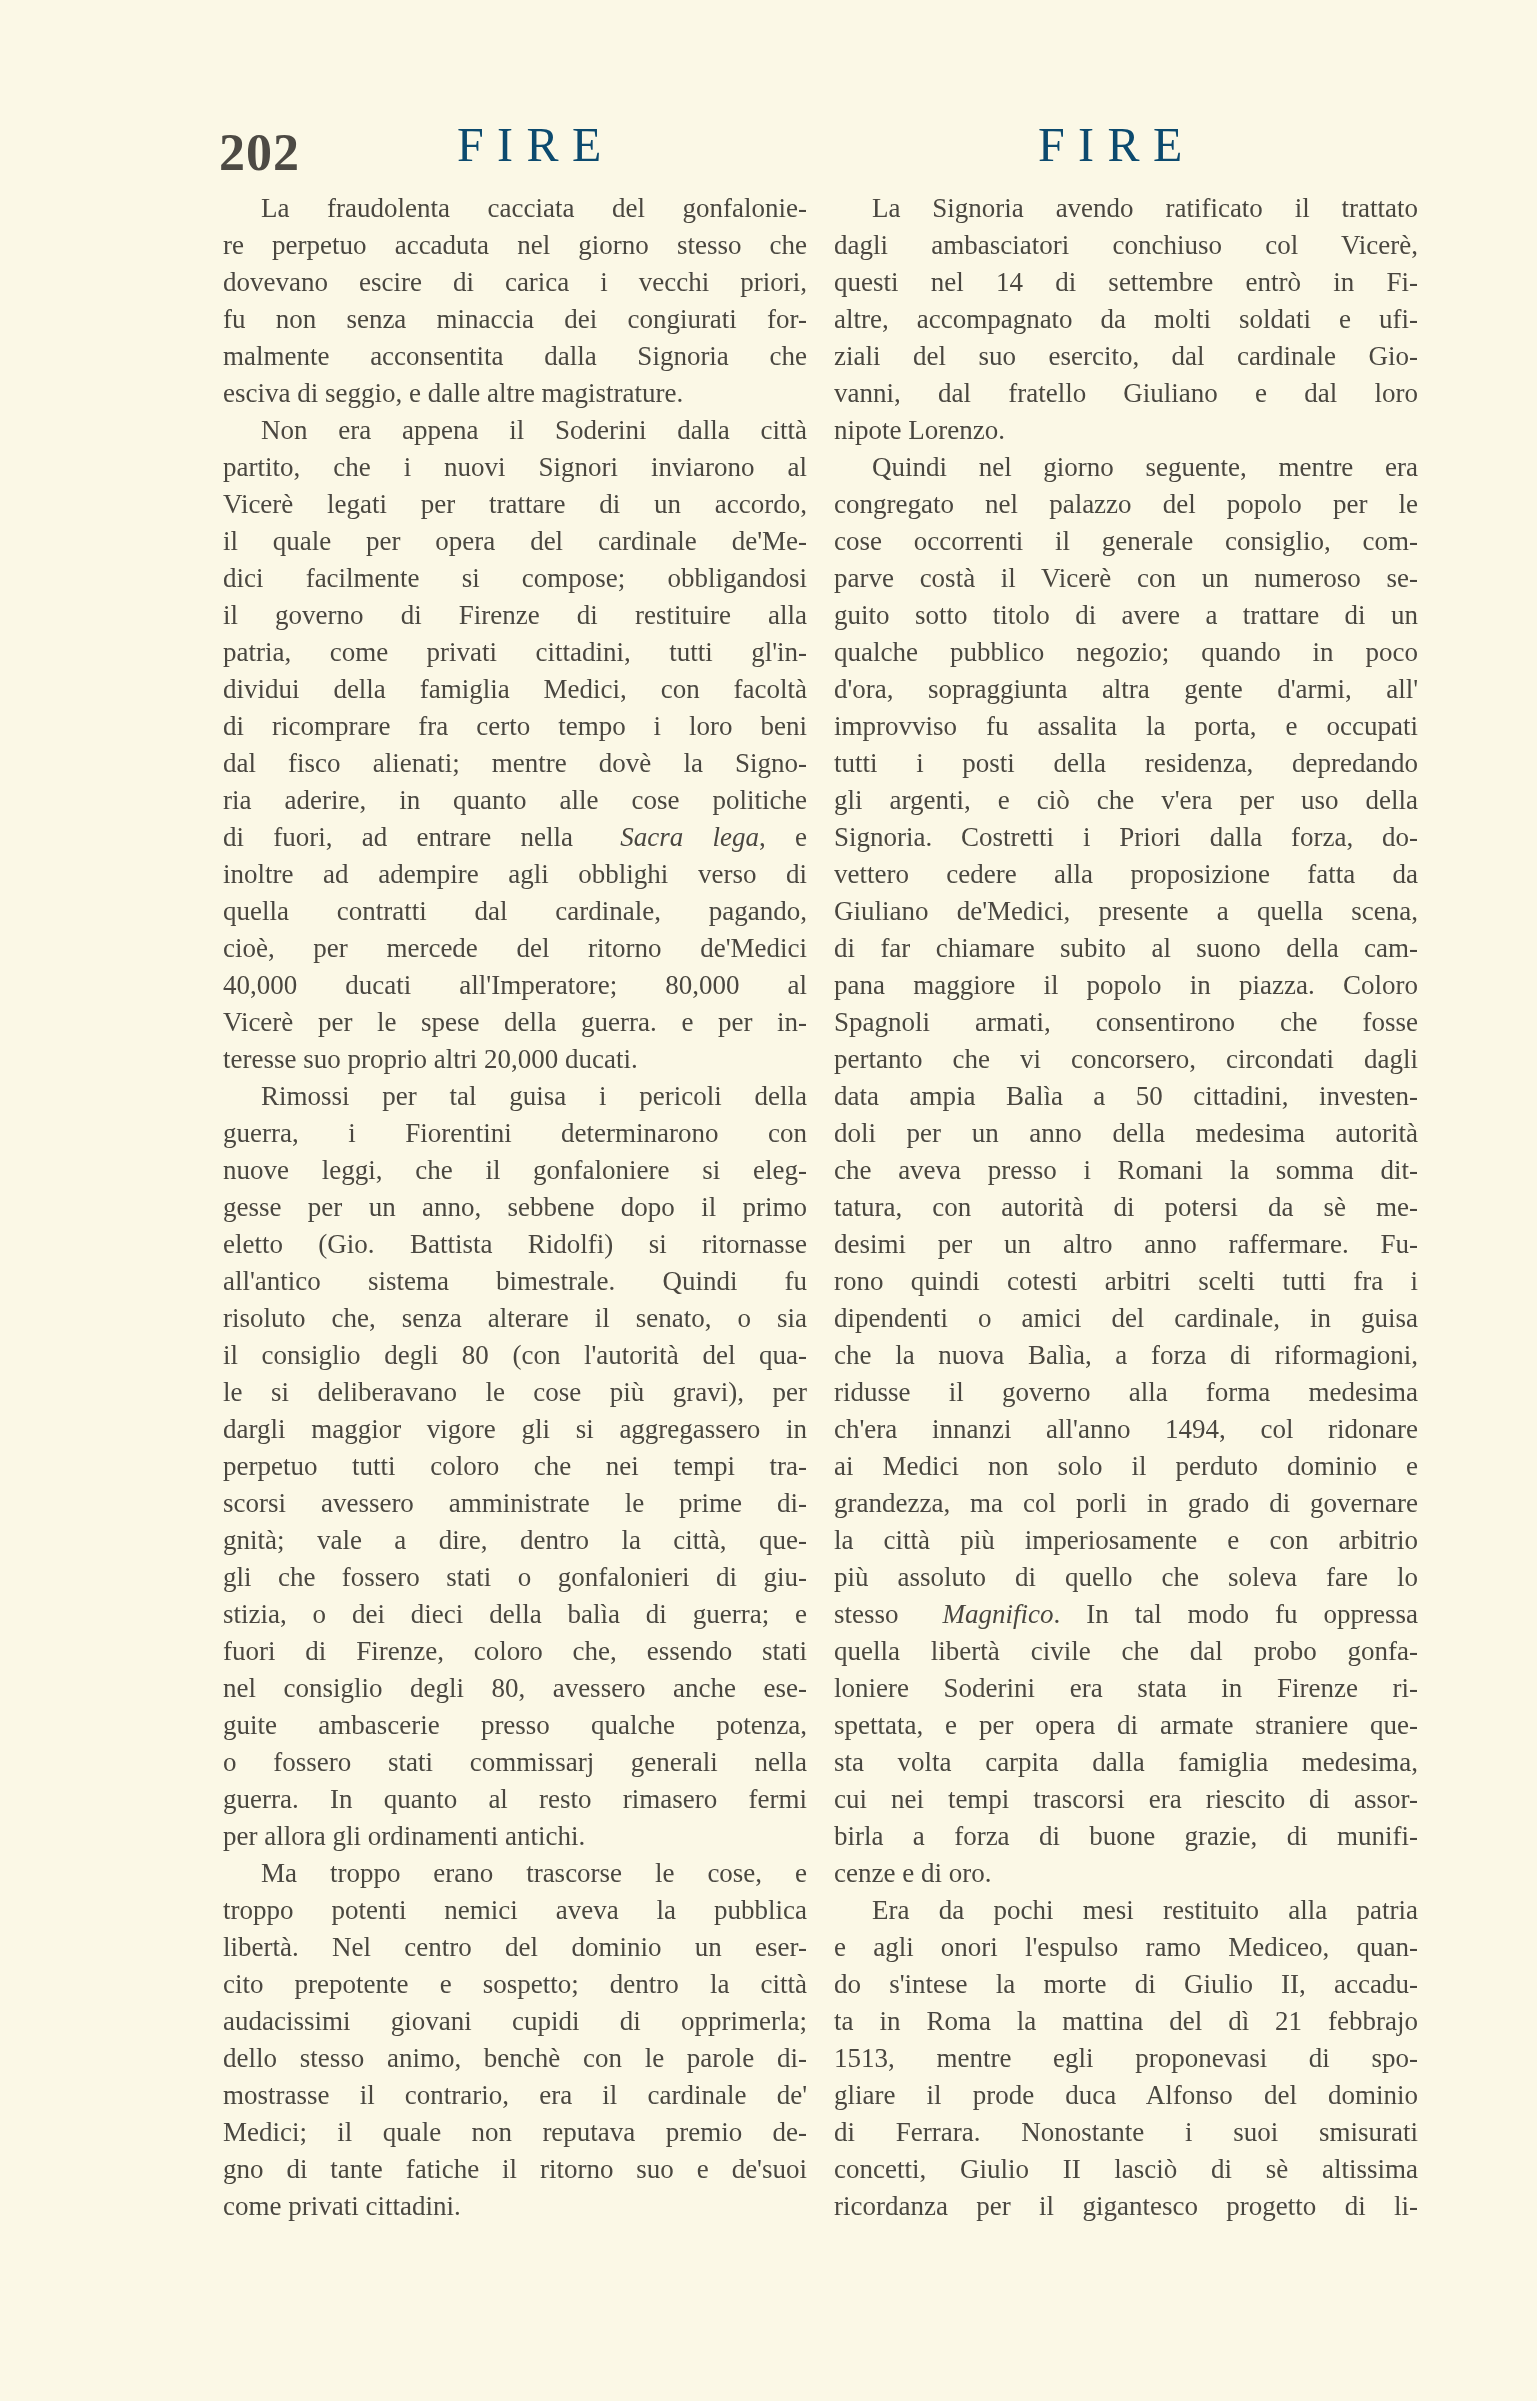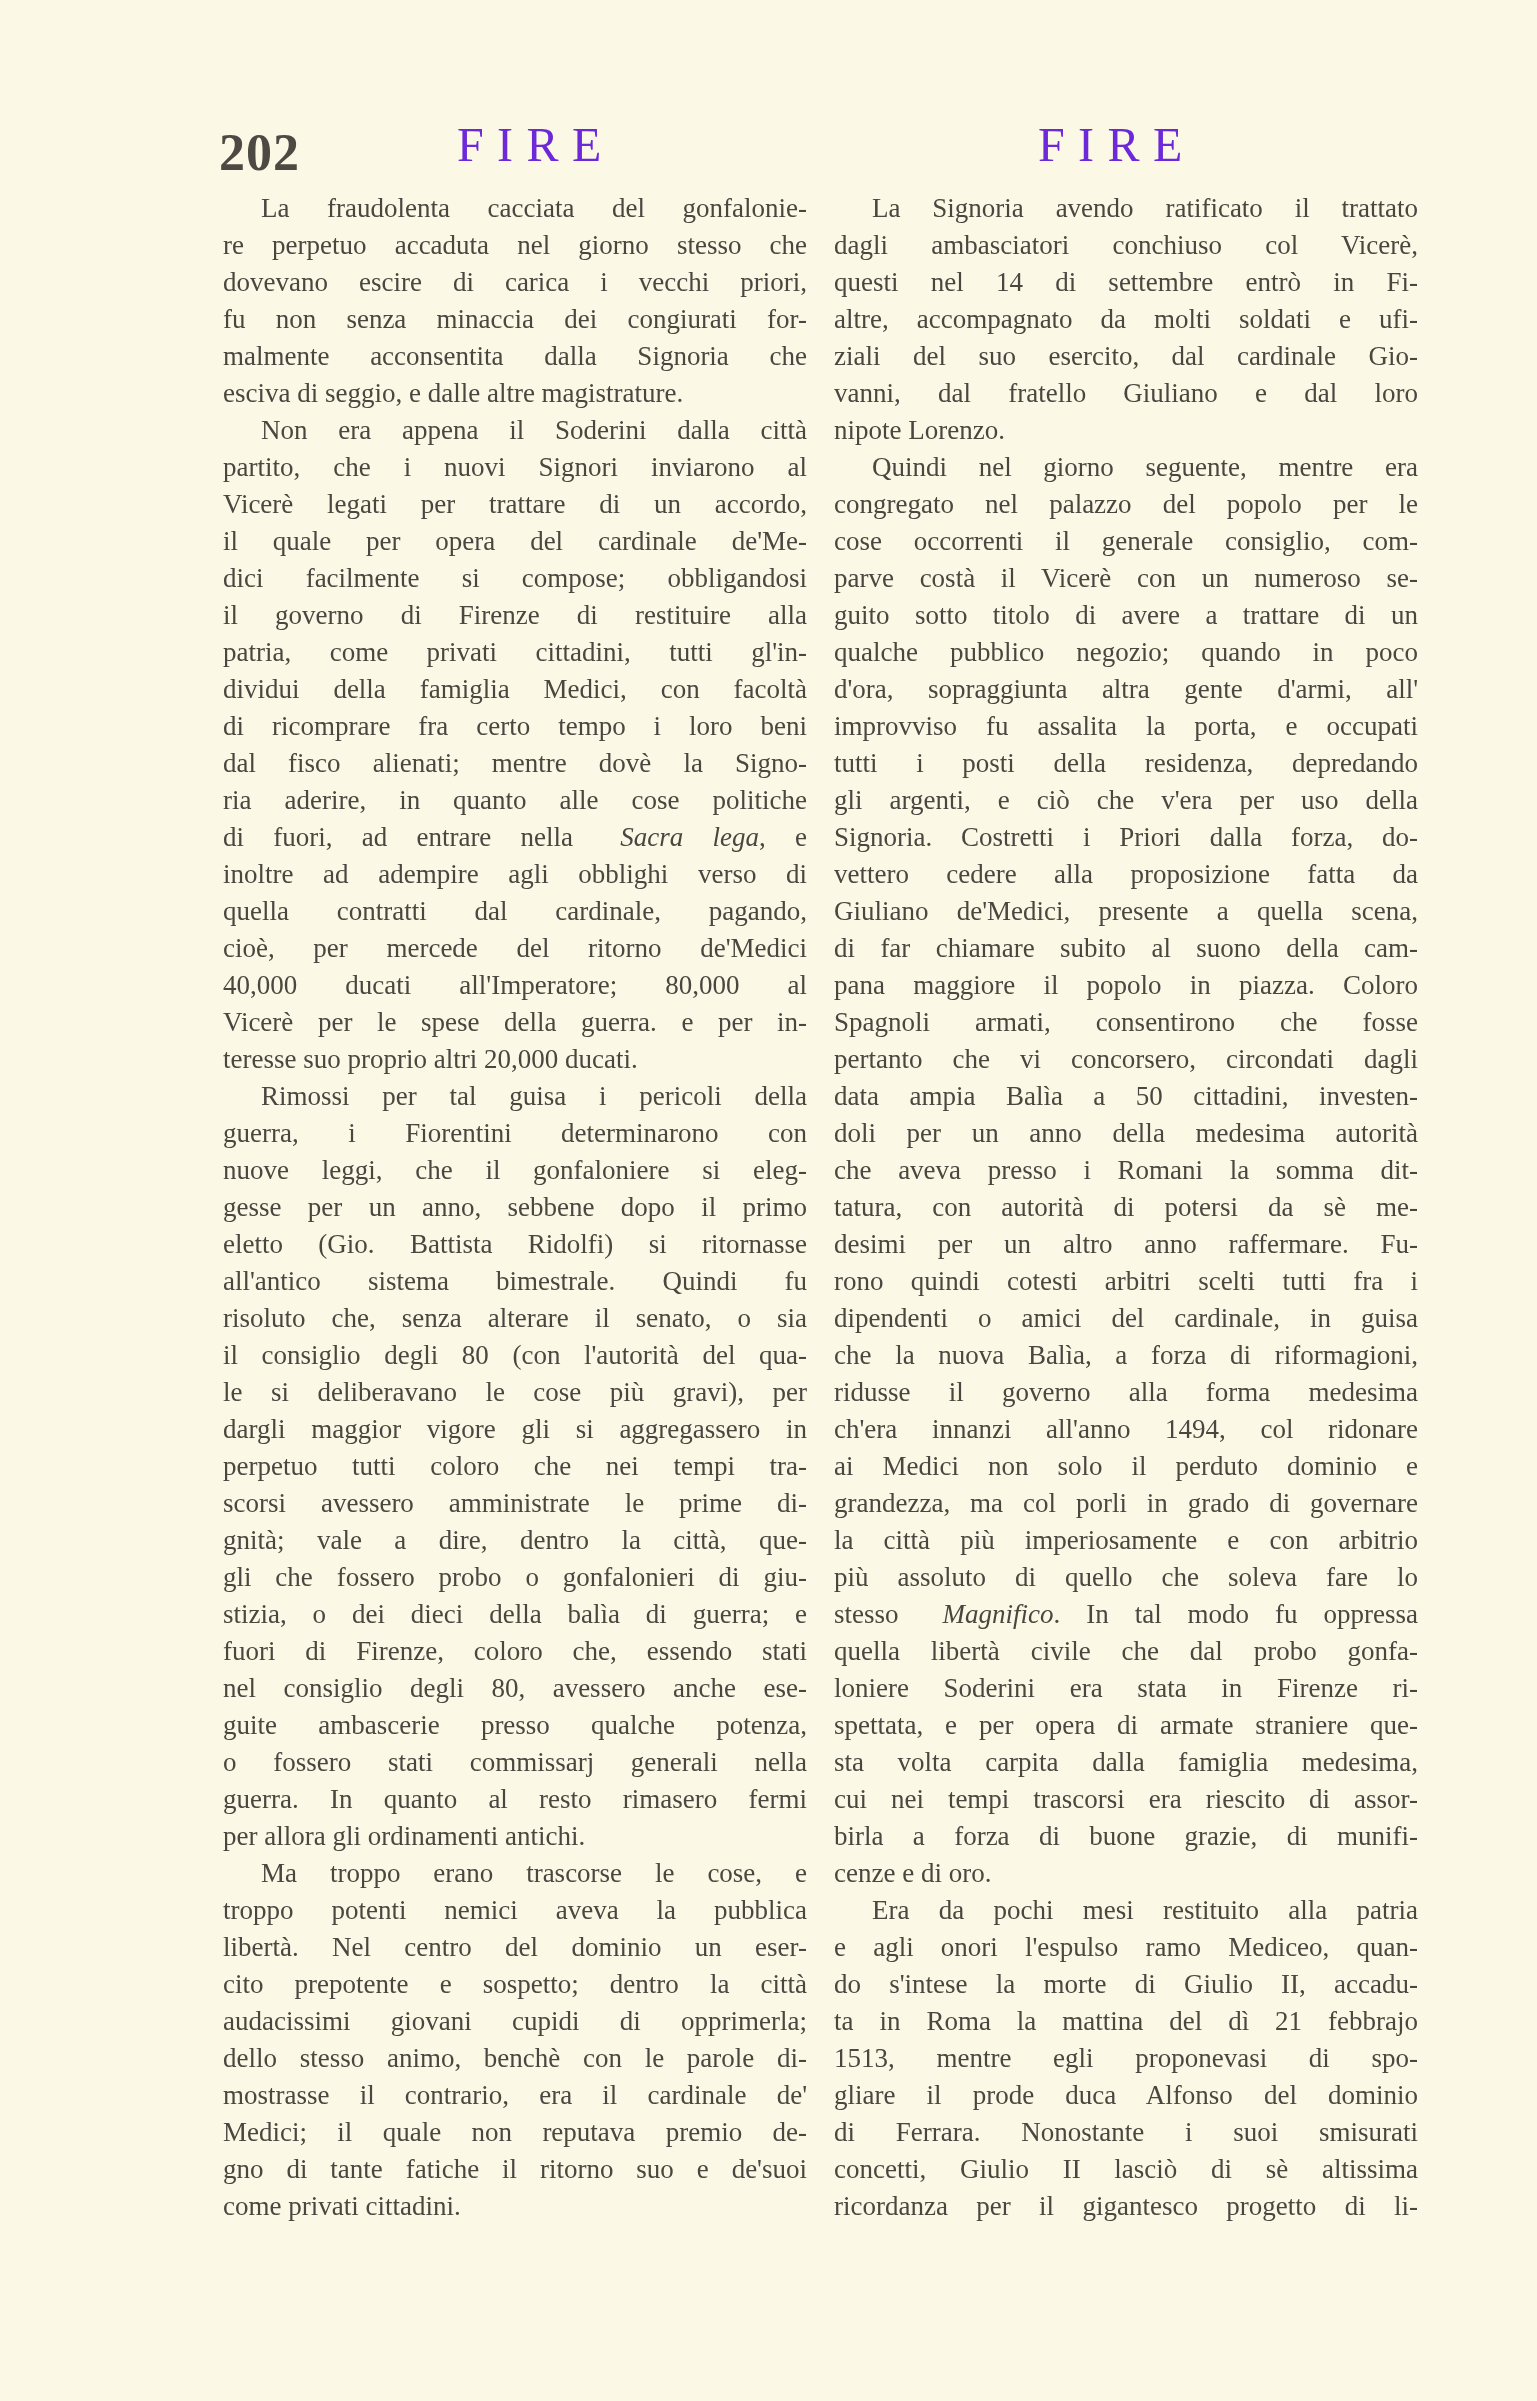--- a/index.html
+++ b/index.html
@@ -12,21 +12,21 @@
     color: #4a4740;
   }
   .page-number {
     position: absolute; left: 219px; top: 123px;
     font-size: 52px; font-weight: bold; letter-spacing: 1px;
     color: #4d4a44;
   }
   .running-head {
     position: absolute; top: 117px;
     font-size: 48px; letter-spacing: 13.4px;
-    color: #6d28d9;
+    color: #0c4a6e;
   }
   .head-left { left: 457px; }
   .head-right { left: 1038px; }
   .column {
     position: absolute; top: 190px;
     width: 584px;
     font-size: 27px;
     line-height: 37px;
     text-align: justify;
   }
@@ -82,21 +82,21 @@
       <span class="line"><span>gesse per un anno, sebbene dopo il primo</span></span>
       <span class="line"><span>eletto (Gio. Battista Ridolfi) si ritornasse</span></span>
       <span class="line"><span>all'antico sistema bimestrale. Quindi fu</span></span>
       <span class="line"><span>risoluto che, senza alterare il senato, o sia</span></span>
       <span class="line"><span>il consiglio degli 80 (con l'autorità del qua-</span></span>
       <span class="line"><span>le si deliberavano le cose più gravi), per</span></span>
       <span class="line"><span>dargli maggior vigore gli si aggregassero in</span></span>
       <span class="line"><span>perpetuo tutti coloro che nei tempi tra-</span></span>
       <span class="line"><span>scorsi avessero amministrate le prime di-</span></span>
       <span class="line"><span>gnità; vale a dire, dentro la città, que-</span></span>
-      <span class="line"><span>gli che fossero probo o gonfalonieri di giu-</span></span>
+      <span class="line"><span>gli che fossero stati o gonfalonieri di giu-</span></span>
       <span class="line"><span>stizia, o dei dieci della balìa di guerra; e</span></span>
       <span class="line"><span>fuori di Firenze, coloro che, essendo stati</span></span>
       <span class="line"><span>nel consiglio degli 80, avessero anche ese-</span></span>
       <span class="line"><span>guite ambascerie presso qualche potenza,</span></span>
       <span class="line"><span>o fossero stati commissarj generali nella</span></span>
       <span class="line"><span>guerra. In quanto al resto rimasero fermi</span></span>
       <span class="line last"><span>per allora gli ordinamenti antichi.</span></span>
       <span class="line indent"><span>Ma troppo erano trascorse le cose, e</span></span>
       <span class="line"><span>troppo potenti nemici aveva la pubblica</span></span>
       <span class="line"><span>libertà. Nel centro del dominio un eser-</span></span>

